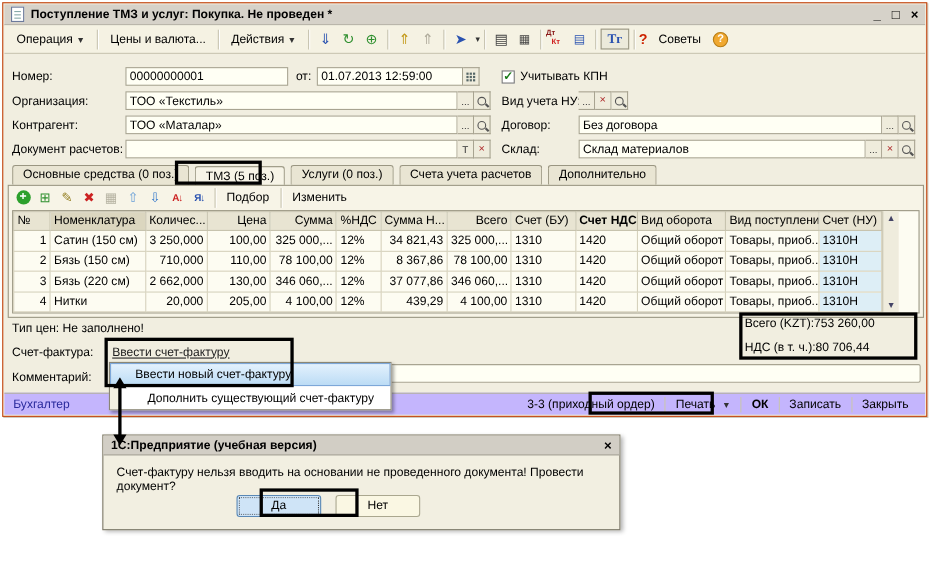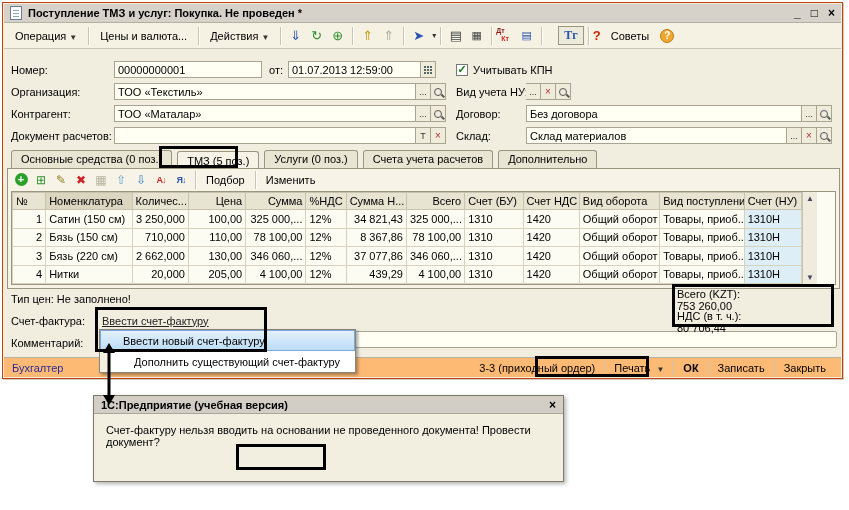--- a/index.html
+++ b/index.html
@@ -24,21 +24,21 @@
   .tb-arrow { font-size:8px; margin-left:3px; color:#333; }
   .tbsep { width:1px; height:18px; background:#c9c5b2; margin:0 4px; box-shadow:1px 0 0 #fff; }
   .ico { display:inline-flex; width:19px; height:19px; align-items:center; justify-content:center;
          font-size:13px; margin:0 1px; }
   .ico.blue { color:#2a52b0; } .ico.green { color:#2e8f2e; } .ico.yellow { color:#c49a1a; }
   .ico.gray { color:#b0ac9c; } .ico.dark { color:#444; }
   .ico.small { font-size:11px; }
   .dtkt { display:inline-block; width:20px; height:18px; font-size:7px; font-weight:bold; line-height:8px; text-align:left; }
   .dtkt .dt { color:#8a1a1a; display:block; } .dtkt .kt { color:#d02020; display:block; padding-left:5px; }
   .tt-btn { border:1px solid #9a9682; background:#eceadb; color:#2a52b0; font-weight:bold;
-            font-family:"Liberation Serif", serif; padding:1px 5px; font-size:12px;margin-left:12px; }
+            font-family:"Liberation Serif", serif; padding:1px 5px; font-size:12px; }
   .help-circle { display:inline-flex; width:14px; height:14px; border-radius:50%; background:#f0a830;
                  border:1px solid #b87d14; color:#fff; font-weight:bold; font-size:10px;
                  align-items:center; justify-content:center; margin-left:4px; }
   .tips-ico { color:#cc2200; font-weight:bold; font-size:13px; margin-right:3px; }
 
   
   .frow { position:absolute; height:17px; display:flex; align-items:center; }
   .flabel { white-space:nowrap; }
   .field { height:17px; background:#fffff4; border:1px solid #a8a491; display:flex; align-items:center;
            padding:0 3px; white-space:nowrap; overflow:hidden; }
@@ -78,22 +78,22 @@
   table.grid td { padding:1px 3px; border:1px solid #d6d2bd; height:17px; white-space:nowrap; overflow:hidden;
                   background:#fdfcf2; }
   table.grid td.r, table.grid th.r { text-align:right;margin-left:40px; }
   table.grid td.nu { background:#ddeef6; }
   .vscroll { width:15px; background:#efecdd; border-left:1px solid #c7c3ae; display:flex;
              flex-direction:column; justify-content:space-between; align-items:center; }
   .vscroll span { font-size:8px; color:#446; padding:2px 0; }
 
   
   .linkline { text-decoration:underline; color:#222; }
-  .totals-row { position:absolute; width:155px; display:flex; justify-content:flex-start;flex-direction:column; }
-  .statusbar { position:absolute; left:1px; right:1px; bottom:1px; height:20px; background:#fdba74;
+  .totals-row { position:absolute; width:155px; display:flex; justify-content:flex-start; }
+  .statusbar { position:absolute; left:1px; right:1px; bottom:1px; height:20px; background:#c4b5fd;
                border-top:1px solid #b4b0a4; display:flex; align-items:center; padding:0 8px; }
   .user { color:#2a2a9d; }
   .sb-right { margin-left:auto; display:flex; align-items:center; }
   .sb-btn { padding:1px 7px; white-space:nowrap; }
   .sb-sep { width:1px; height:14px; background:#c9c5b2; margin:0 2px; }
   .ok-bold { font-weight:bold; }
 
   
   .menu { position:absolute; left:99px; top:329px; width:257px; background:#fff; border:1px solid #8a8675;
           box-shadow:2px 2px 3px rgba(0,0,0,.35); z-index:30; }
@@ -291,21 +291,21 @@
               <tr id="grid-head-row">
                 <th style="width: 33px;">№</th>
                 <th class="hdr-dark" style="width: 86px;">Номенклатура</th>
                 <th class="r" style="width: 56px;">Количес...</th>
                 <th class="r" style="width: 57px;">Цена</th>
                 <th class="r" style="width: 60px;">Сумма</th>
                 <th style="width: 40px;">%НДС</th>
                 <th class="r" style="width: 60px;">Сумма Н...</th>
                 <th class="r" style="width: 58px;">Всего</th>
                 <th style="width: 58px;">Счет (БУ)</th>
-                <th style="width: 56px;">Счет НДС</th>
+                <th style="width: 56px; font-weight: bold;">Счет НДС</th>
                 <th style="width: 80px;">Вид оборота</th>
                 <th style="width: 84px;">Вид поступления</th>
                 <th style="width: 57px;">Счет (НУ)</th>
               </tr>
             </thead>
           <tbody id="grid-body">
               <tr>
                 <td class="r">1</td>
                 <td>Сатин (150 см)</td>
                 <td class="r">3 250,000</td>
@@ -420,20 +420,24 @@
   <div class="menu-item sel">Ввести новый счет-фактуру</div>
       <div class="menu-item">Дополнить существующий счет-фактуру</div>
     </div>
 
   <div class="dlg">
     <div class="dlg-title">
       <span>1С:Предприятие (учебная версия)</span>
       <span class="dlg-close">×</span>
     </div>
     <div class="dlg-msg">Счет-фактуру нельзя вводить на основании не проведенного документа! Провести документ?</div>
+    <div class="dlg-btns">
+      <span class="dlg-btn primary">Да</span>
+      <span class="dlg-btn">Нет</span>
+    </div>
   </div>
 
   <div class="ann" style="left:159px; top:146px; width:79px; height:22px;"></div>
   <div class="ann" style="left:95px; top:307px; width:172px; height:45px;"></div>
   <div class="ann" style="left:672px; top:284px; width:162px; height:43px;"></div>
   <div class="ann" style="left:535px; top:356px; width:114px; height:21px;"></div>
   <div class="ann" style="left:236px; top:444px; width:90px; height:26px;"></div>
   <svg class="ann-arrow" style="left:99px; top:343px;" width="20" height="62">
     <line x1="10" y1="8" x2="10" y2="54" stroke="#000" stroke-width="3"></line>
     <polygon points="10,0 4,10 16,10" fill="#000"></polygon>

